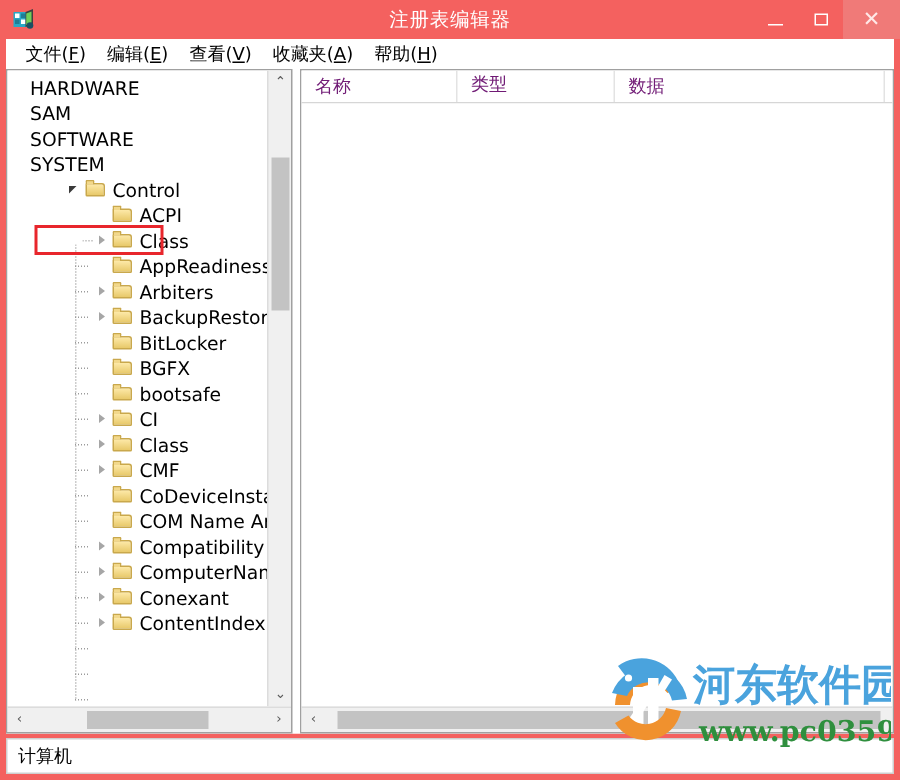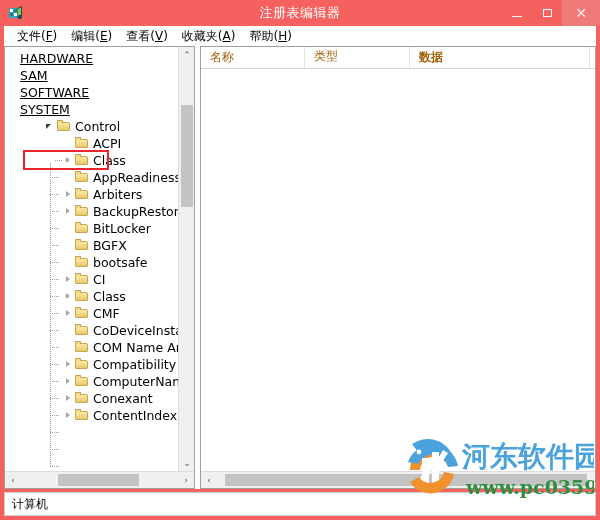--- a/index.html
+++ b/index.html
@@ -200,21 +200,20 @@
     border-bottom: none;
     border-radius: 1px 1px 0 0;
     box-sizing: border-box;
   }
   .node-label {
     padding-left: 3px;
     flex: 0 0 auto;
   }
   .tree-row.root .node-label {
     padding-left: 0;
-    text-decoration: underline;
   }
   .dots-v {
     position: absolute;
     top: 0; bottom: 0;
     width: 1px;
     background-image: linear-gradient(#9b9b9b 1px, transparent 1px);
     background-size: 1px 2px;
   }
   .dots-h {
     position: absolute;
@@ -297,21 +296,21 @@
     min-width: 0;
   }
   .list-header {
     flex: 0 0 21px;
     height: 21px;
     background: #ffffff;
     border-bottom: 1px solid #d6d6d6;
     display: flex;
     align-items: center;
     font-size: 12px;
-    color: #a16207;
+    color: #701a75;
     font-family: "DejaVu Sans", sans-serif;
   }
   .col-head {
     height: 21px;
     line-height: 21px;
     border-right: 1px solid #e3e3e3;
     padding-left: 9px;
     box-sizing: border-box;
     overflow: hidden;
     white-space: nowrap;
@@ -558,21 +557,21 @@
         <div class="sb-arrow right">›</div>
       </div>
     </div>
 
     <div class="splitter"></div>
 
     <div class="right-pane">
       <div class="list-header" id="list-header">
           <div class="col-head" style="width: 104px;"><span>名称</span></div>
           <div class="col-head" style="width: 105px; font-family: Liberation Mono, monospace;"><span>类型</span></div>
-          <div class="col-head" style="width: 180px; font-weight: bold;"><span>数据</span></div>
+          <div class="col-head" style="width: 180px;"><span>数据</span></div>
         </div>
       <div class="list-body" id="list-body"></div>
       <div class="hscroll">
         <div class="sb-arrow left">‹</div>
         <div class="sb-thumb" id="h-thumb2" style="left: calc(2% + 16px); width: 92%;"></div>
       </div>
     </div>
   </div>
 
   <div class="statusbar">

